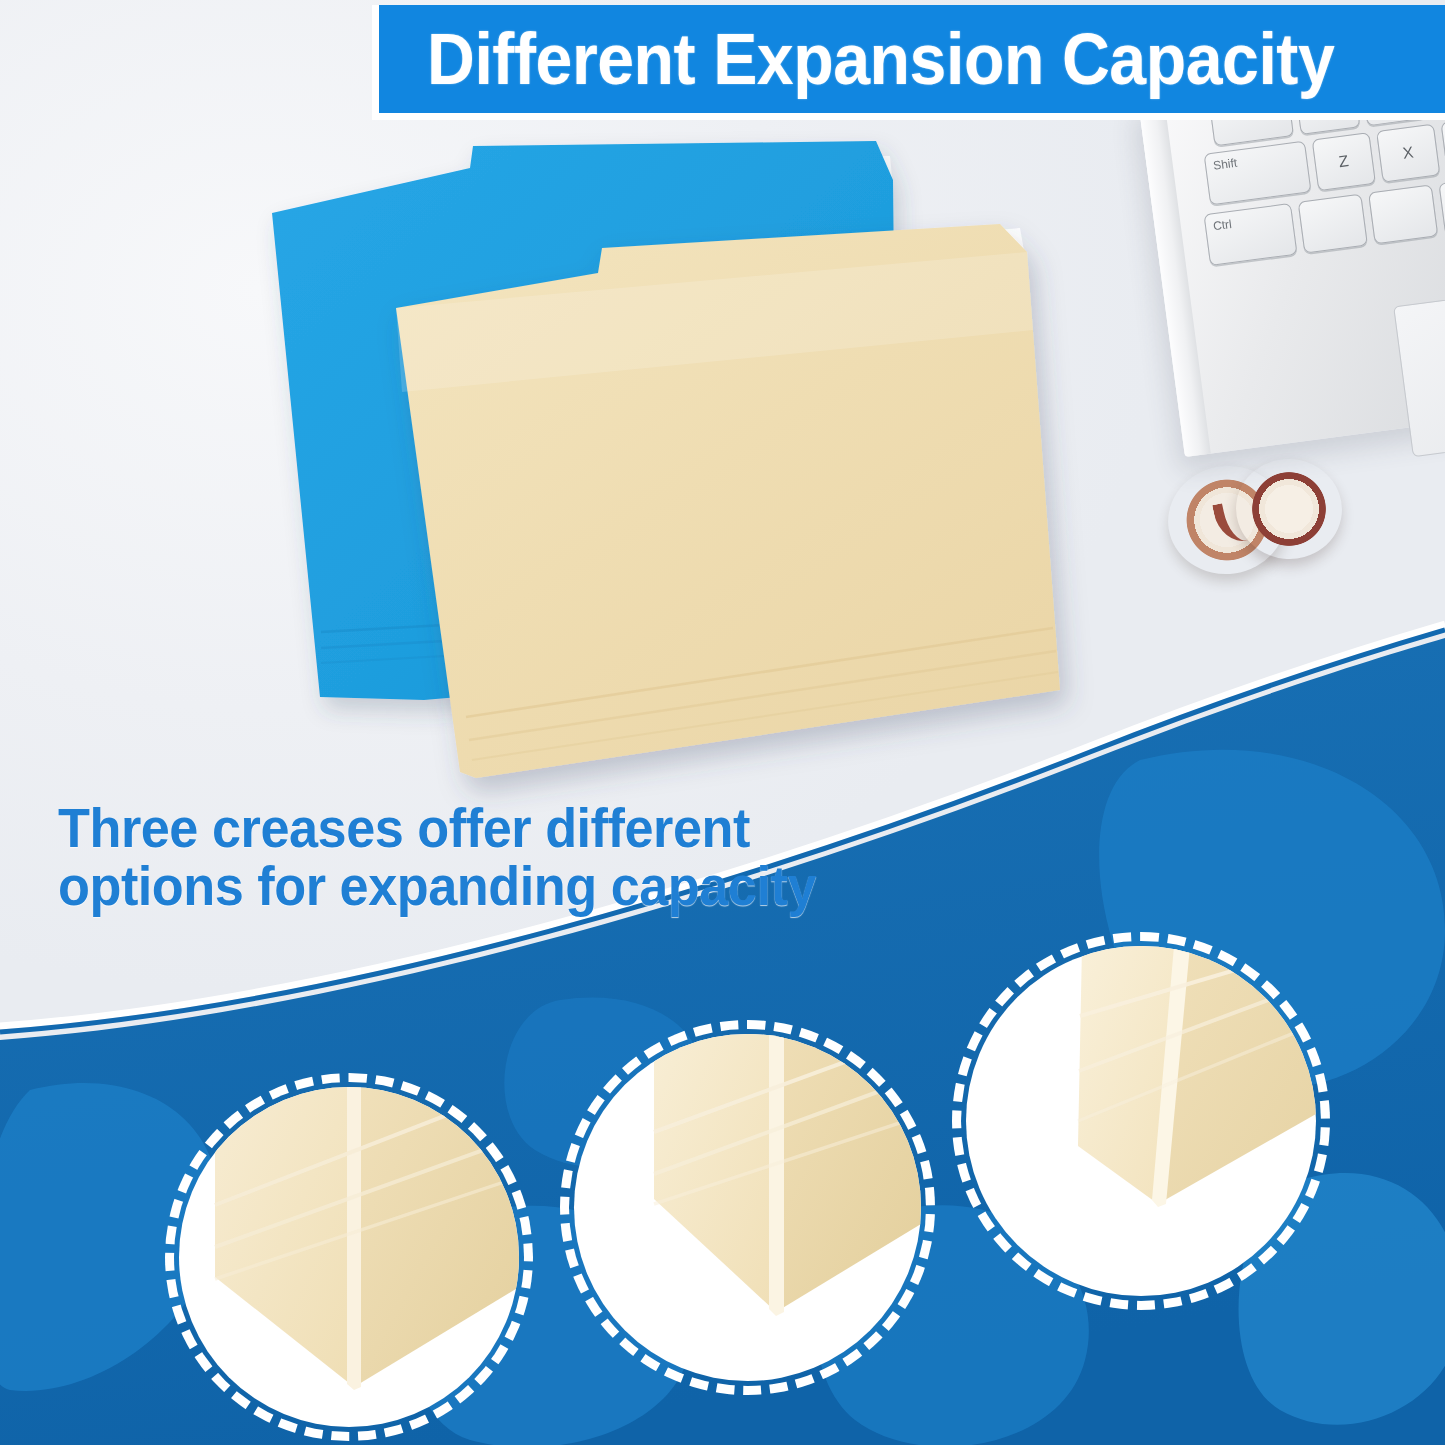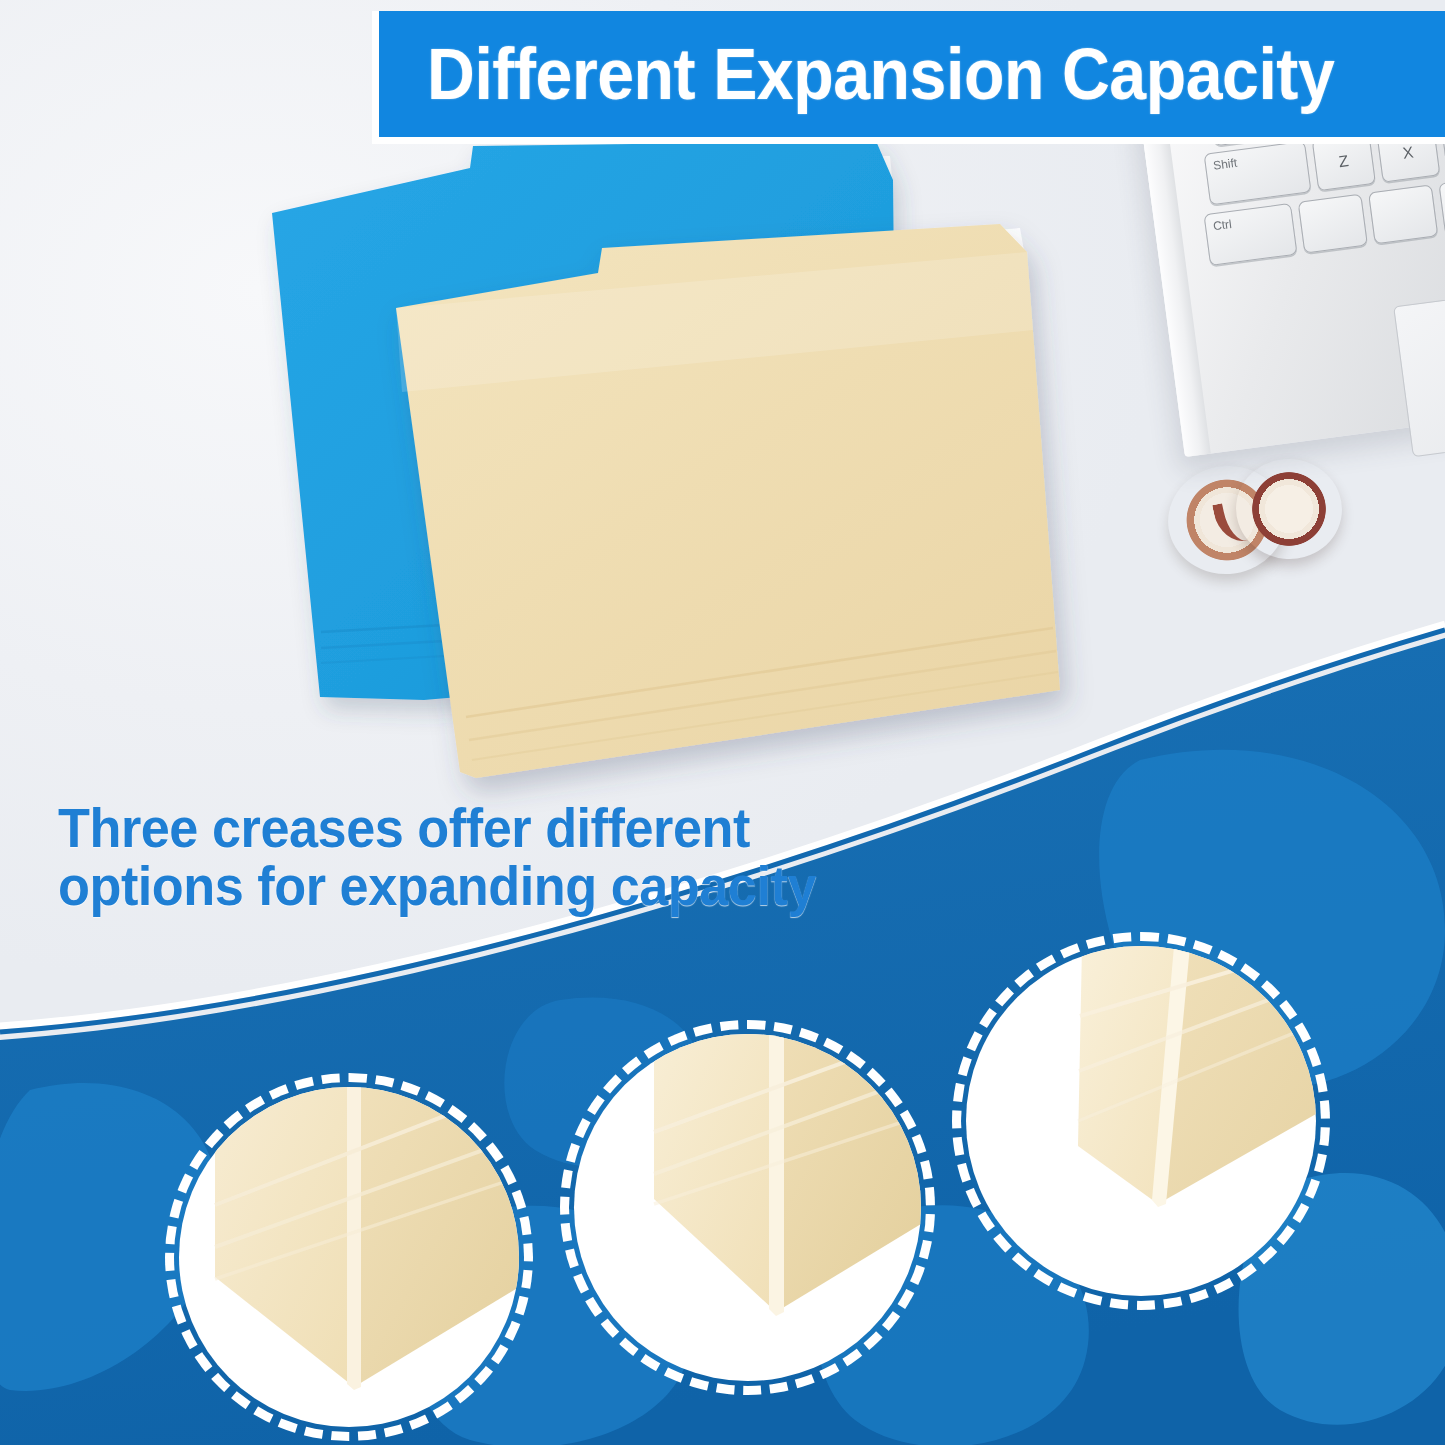--- a/index.html
+++ b/index.html
@@ -23,23 +23,23 @@
     position: absolute;
     inset: 0;
     background:
       radial-gradient(ellipse 900px 700px at 18% 20%, #f7f8fa 0%, #eef0f4 60%, #e9ecf1 100%);
   }
 
   
   .banner {
     position: absolute;
     left: 372px;
-    top: 11px;
+    top: 5px;
     width: 1073px;
-    height: 133px;
+    height: 115px;
     background: #1186e0;
     border-left: 7px solid #ffffff;
     border-bottom: 7px solid #ffffff;
     box-sizing: border-box;
     display: flex;
     align-items: center;
     z-index: 40;
   }
   .banner-title {
     color: #ffffff;

